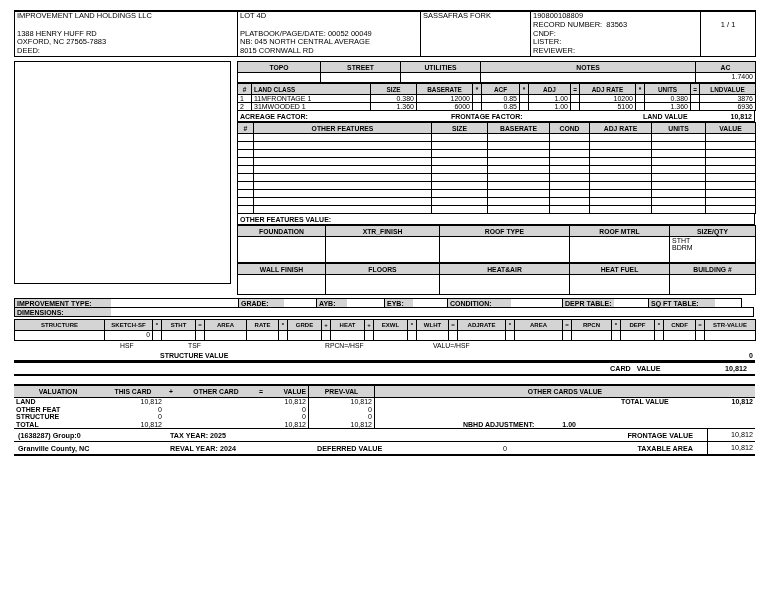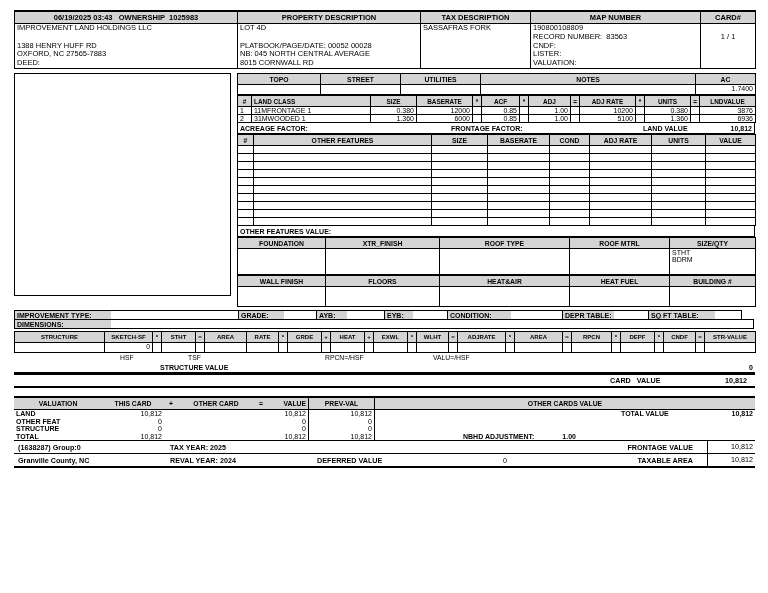--- a/index.html
+++ b/index.html
@@ -69,51 +69,44 @@
 
   <table class="hdrT">
     <colgroup>
           <col style="width:223px">
           <col style="width:183px">
           <col style="width:110px">
           <col style="width:170px">
           <col style="width:55px">
         </colgroup>
     <tbody>
-          <tr>
-      <th class="pre">06/19/2025 03:43   OWNERSHIP  1025983</th>
-      <th>PROPERTY DESCRIPTION</th>
-      <th>TAX DESCRIPTION</th>
-      <th>MAP NUMBER</th>
-      <th>CARD#</th>
-    </tr>
     <tr class="info">
       <td>
         <div>IMPROVEMENT LAND HOLDINGS LLC</div>
         <div class="sp"></div>
         <div>1388 HENRY HUFF RD</div>
         <div>OXFORD, NC 27565-7883</div>
         <div>DEED:</div>
       </td>
       <td>
         <div>LOT 4D</div>
         <div class="sp"></div>
-        <div>PLATBOOK/PAGE/DATE: 00052 00028</div>
+        <div>PLATBOOK/PAGE/DATE: 00052 00049</div>
         <div>NB: 045 NORTH CENTRAL AVERAGE</div>
         <div>8015 CORNWALL RD</div>
       </td>
       <td>
         <div>SASSAFRAS FORK</div>
       </td>
       <td>
         <div>190800108809</div>
         <div>RECORD NUMBER:  83563</div>
         <div>CNDF:</div>
         <div>LISTER:</div>
-        <div>VALUATION:</div>
+        <div>REVIEWER:</div>
       </td>
       <td class="cardno">
         <div>1 / 1</div>
       </td>
     </tr>
   </tbody>
       </table>
 
   <div class="main">
     <div class="sketch"></div>

